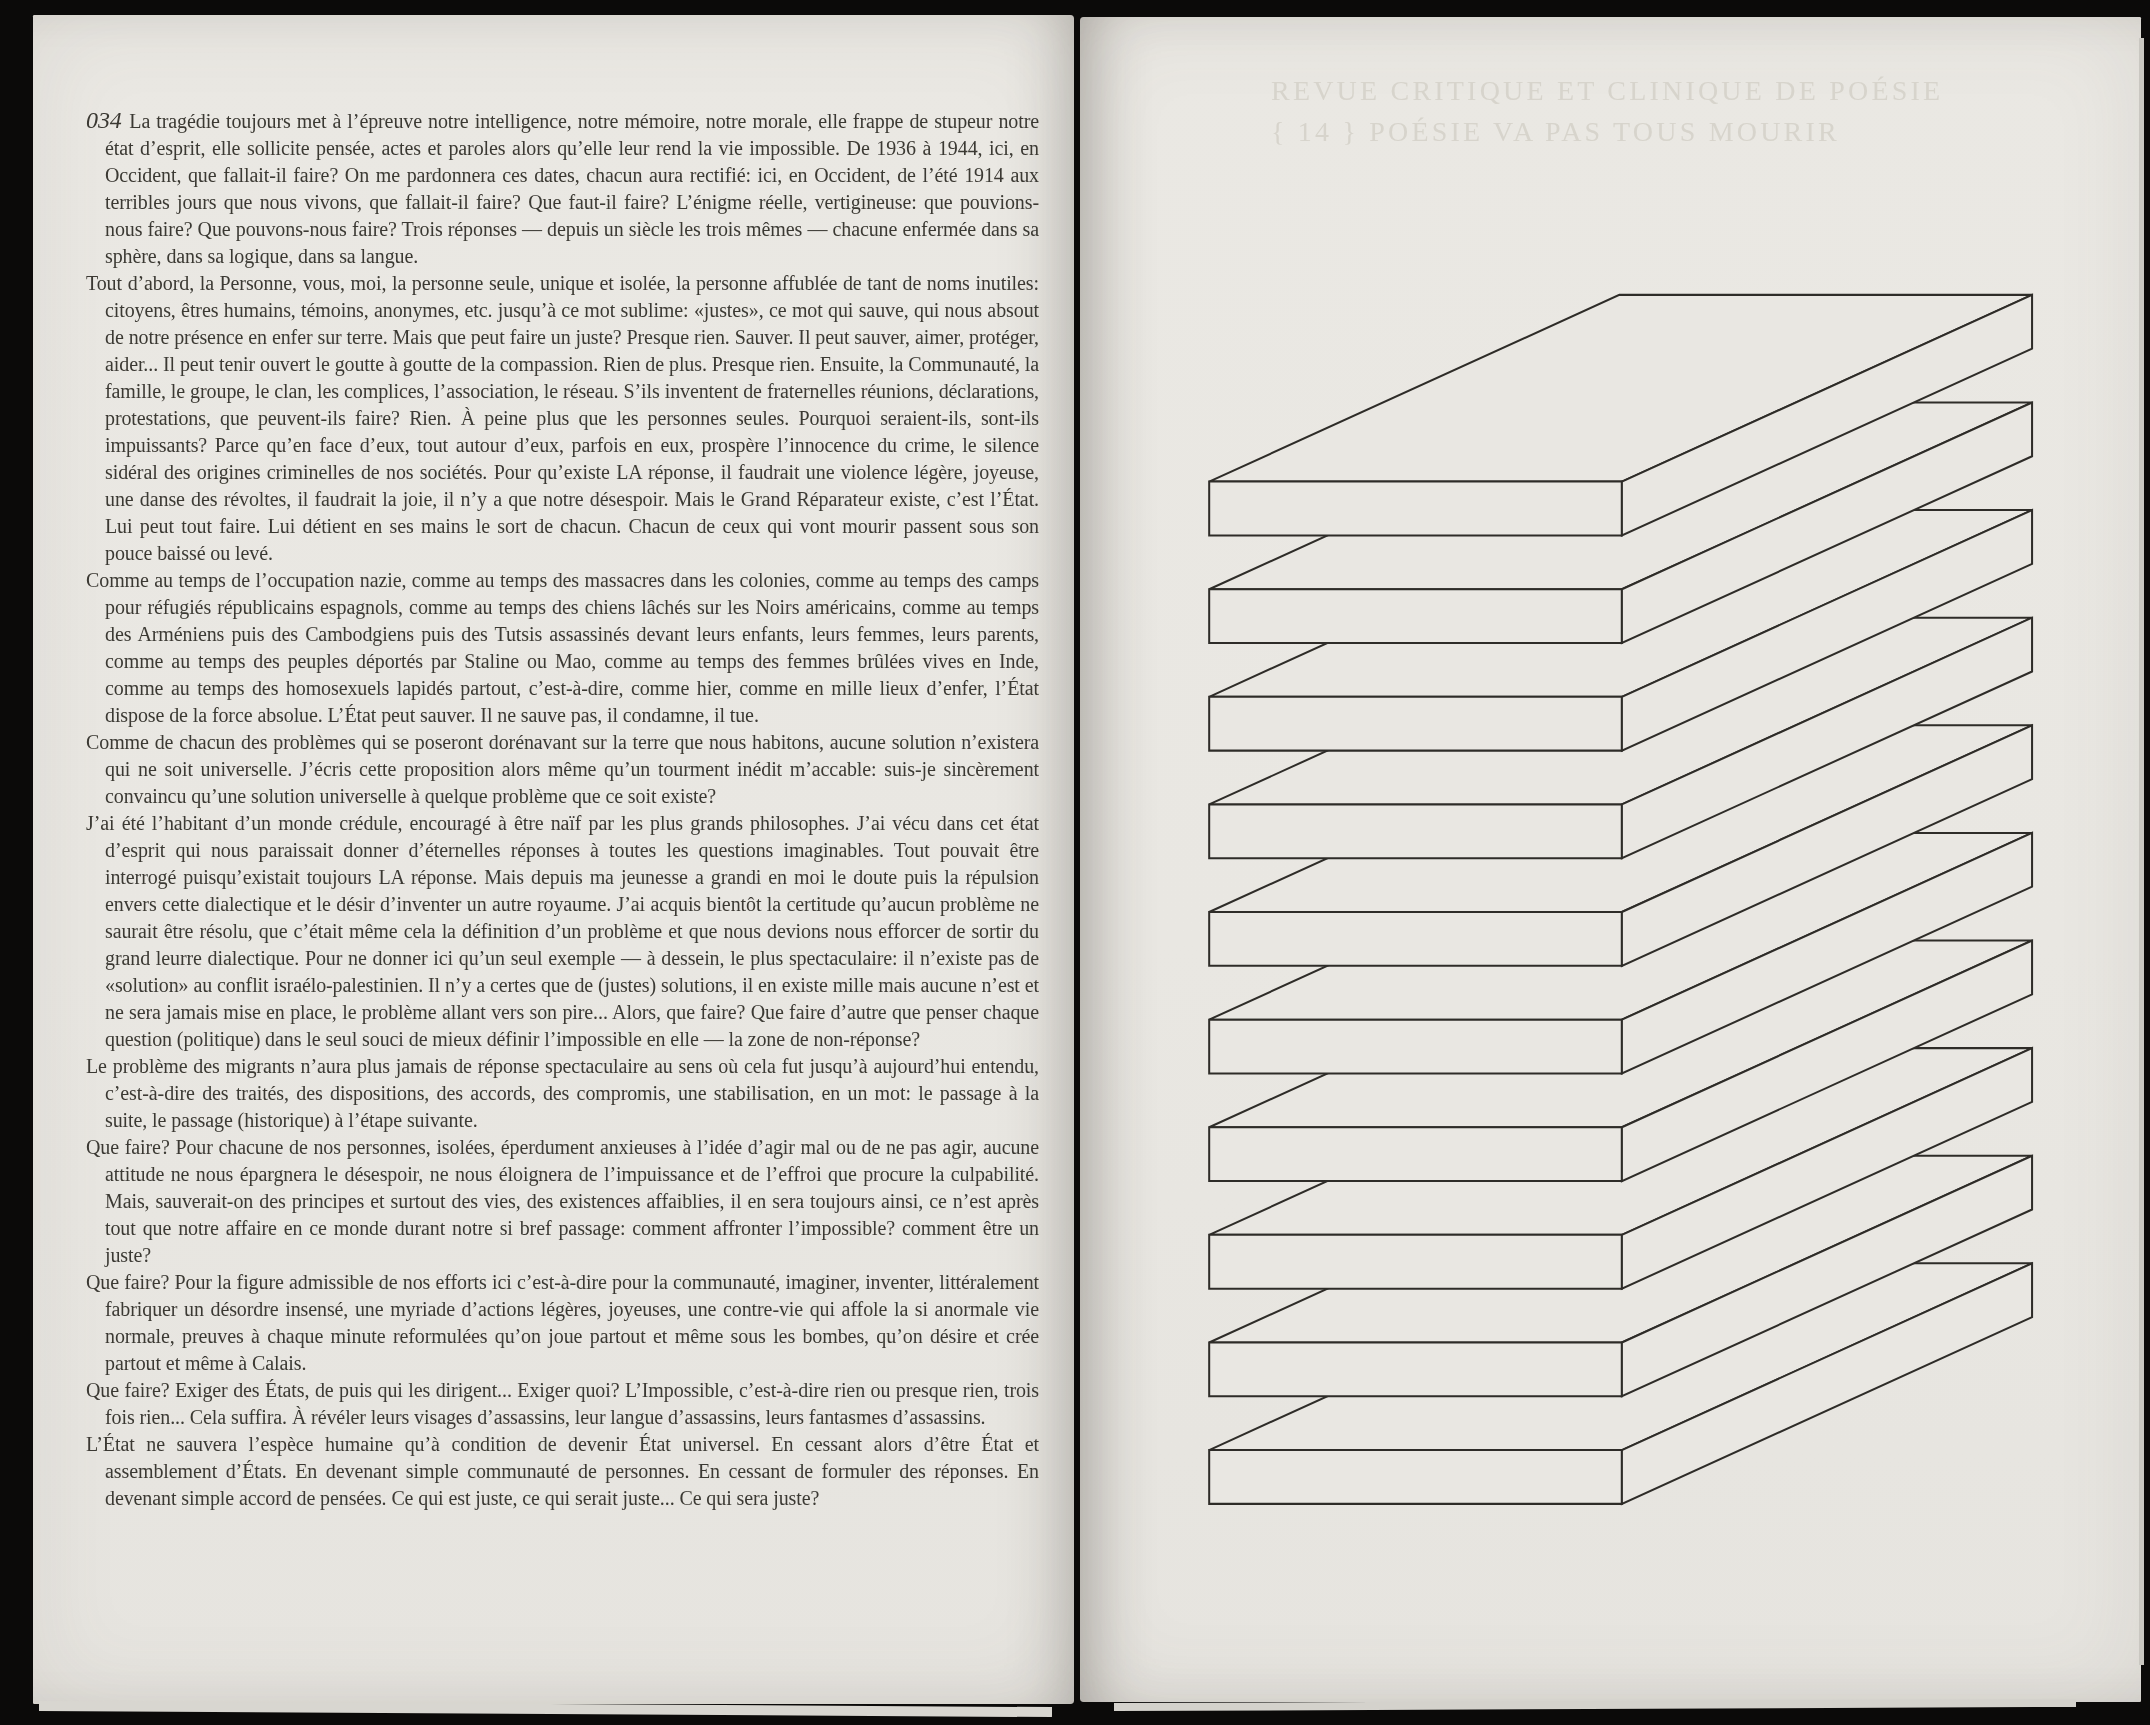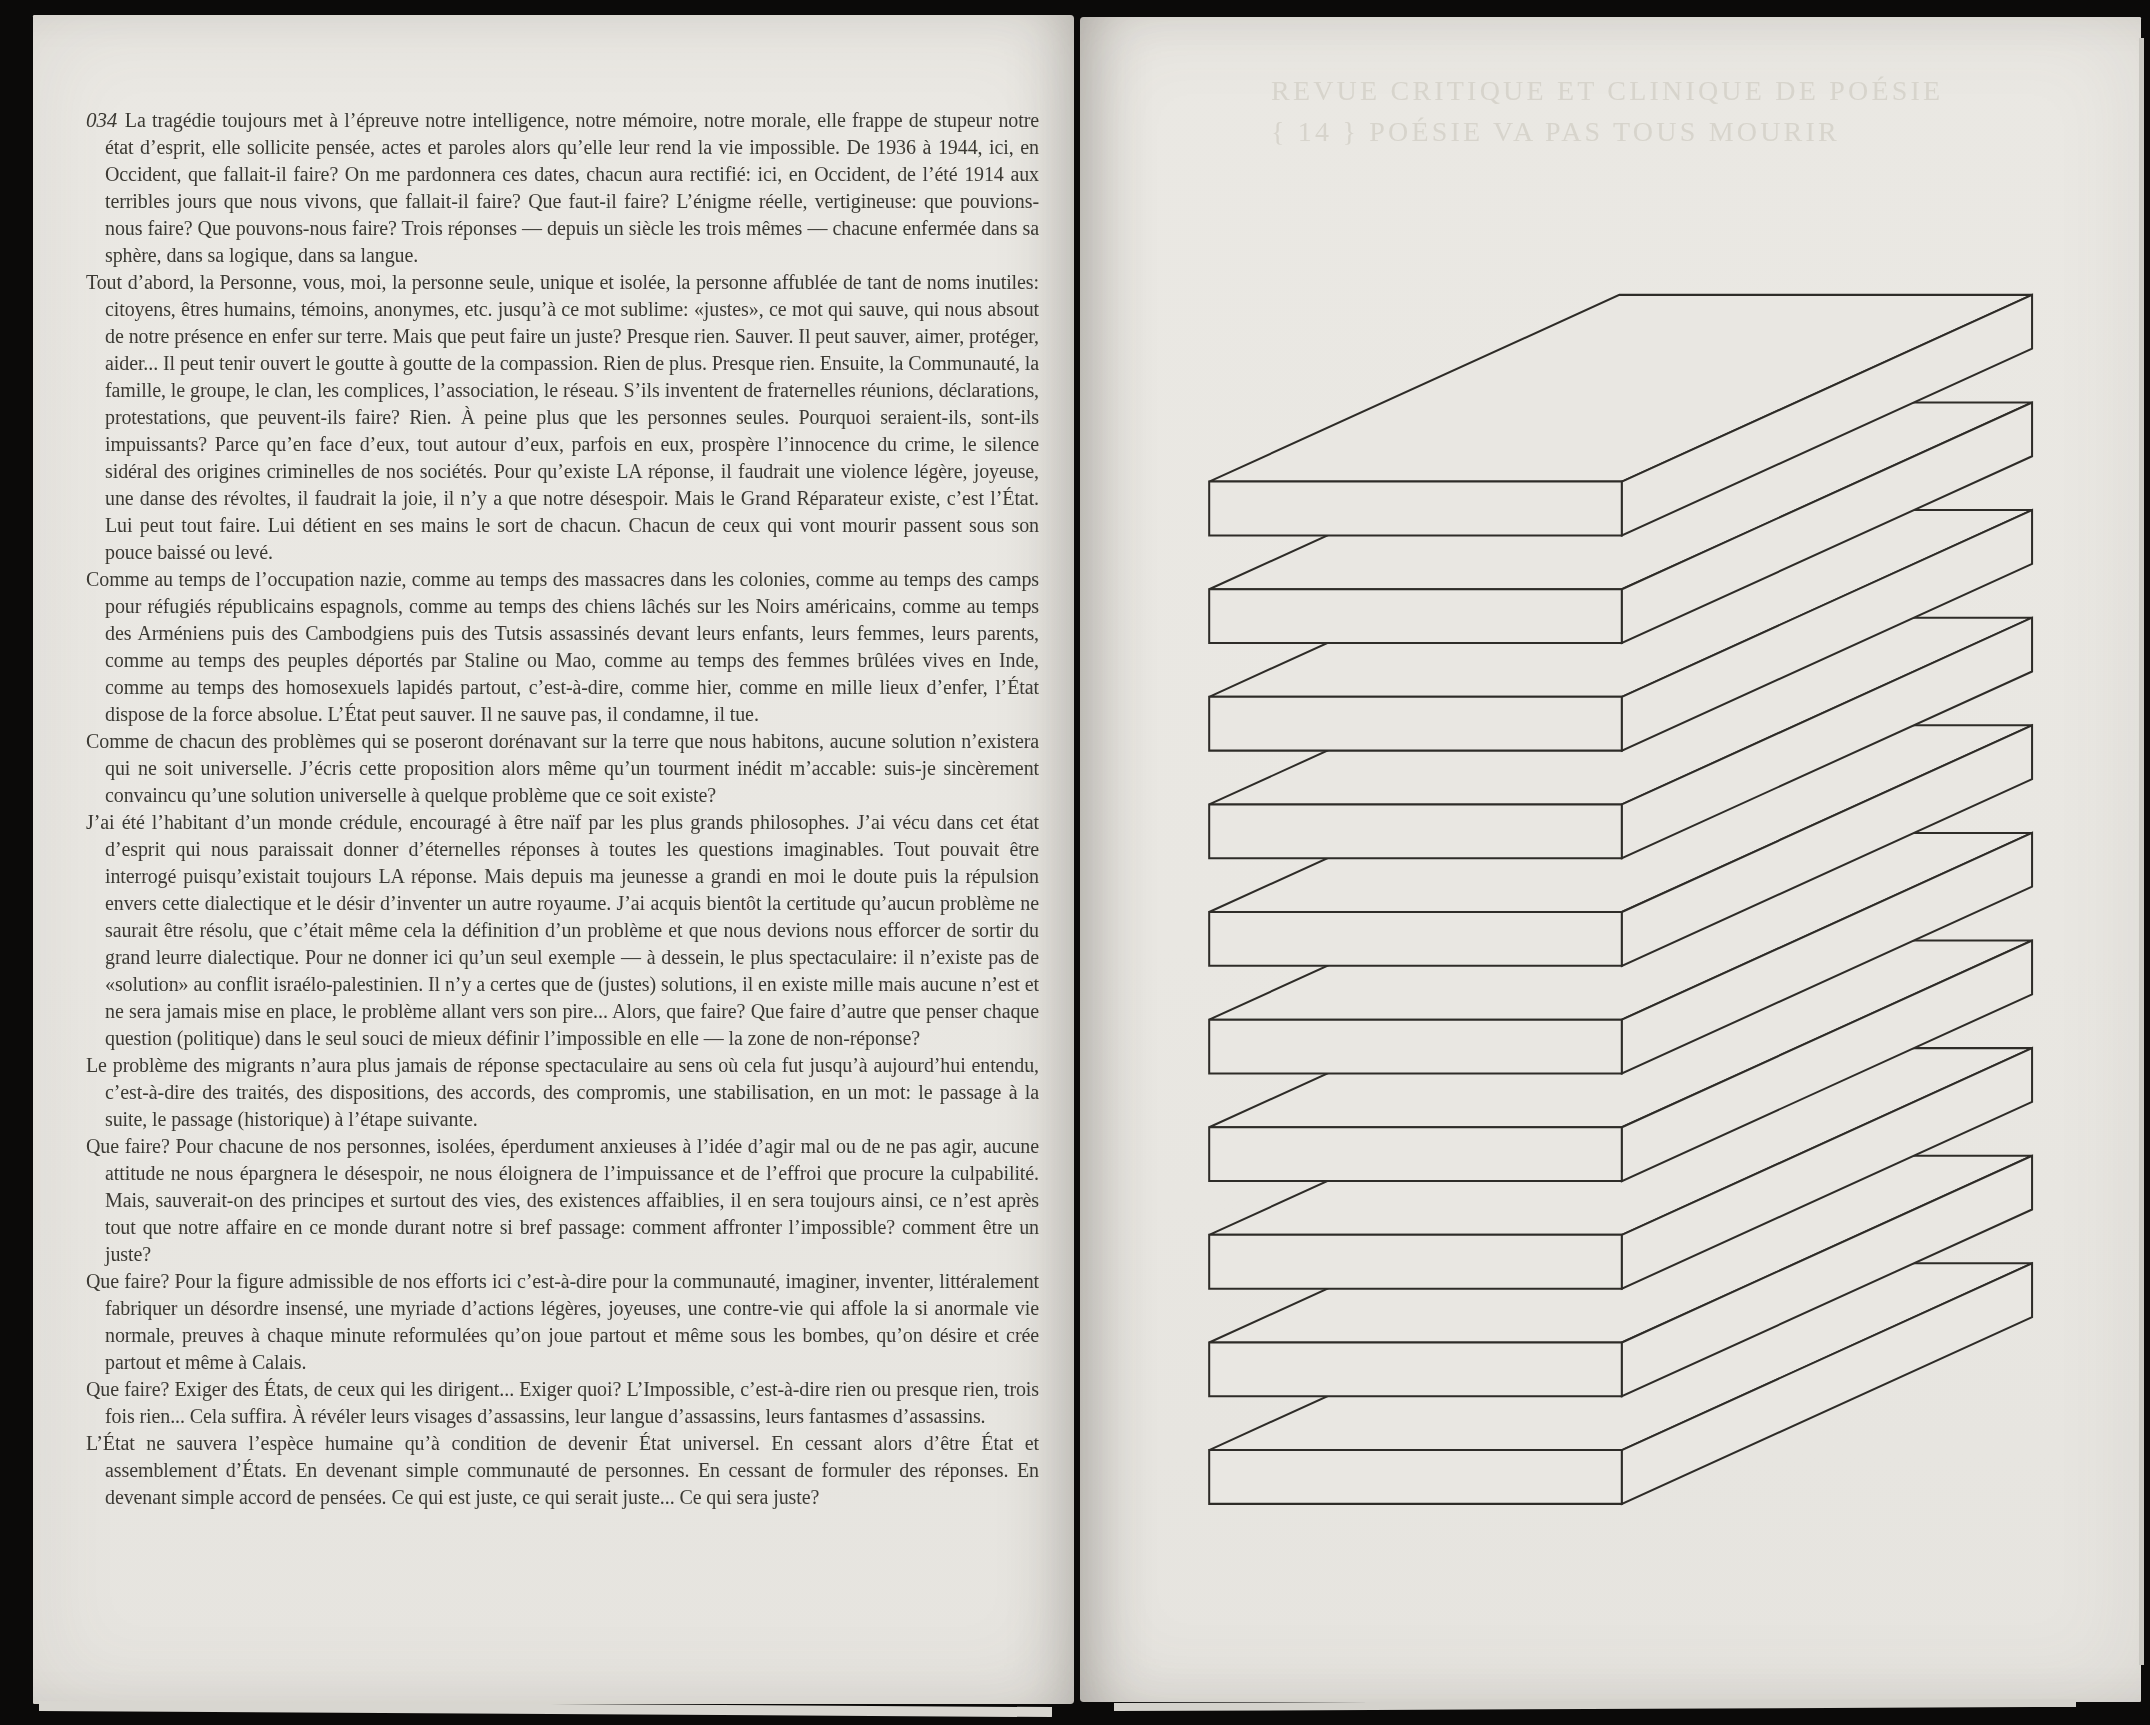--- a/index.html
+++ b/index.html
@@ -26,21 +26,21 @@
   .sliver-right-bottom { left:1114px; top:1701px; width:962px; height:8.2px; transform:rotate(-.25deg); background:#d4d2cc; }
   .sliver-fore-edge { left:2139px; top:38px; width:5px; height:1627px; background:#c9c7c1; }
 
   .text-block {
     position:absolute; left:53px; top:92px; width:953px;
     color:#3b3933; font-size:20px; line-height:27px;
     text-align:justify; letter-spacing:-0.1px;
     hyphens:auto; -webkit-hyphens:auto;
   }
   .text-block p { margin:0; padding-left:19px; text-indent:-19px; }
-  .frag-num { font-style:italic; font-size:21px; margin-right:7.6px;font-family:Liberation Serif, serif; }
+  .frag-num { font-style:italic; font-size:24px; margin-right:7.6px;font-family:Liberation Serif, serif; }
 
   .ghost-header {
     position:absolute; left:191px; top:53px;
     color:#d7d4cc; font-size:28px; line-height:41px;
     letter-spacing:3.2px; white-space:nowrap;
   }
   .illustration-svg { position:absolute; left:0; top:0; width:1061px; height:1685px; }
 </style>
 </head>
 <body>
@@ -50,21 +50,21 @@
   <div class="page page-left">
     <div class="text-block" lang="fr">
       <p><span class="frag-num">034</span><span>La tragédie toujours met à l’épreuve notre intelligence, notre mémoire, notre morale, elle frappe de stupeur notre état d’esprit, elle sollicite pensée, actes et paroles alors qu’elle leur rend la vie impossible. De 1936 à 1944, ici, en Occident, que fallait-il faire? On me pardonnera ces dates, chacun aura rectifié: ici, en Occident, de l’été 1914 aux terribles jours que nous vivons, que fallait-il faire? Que faut-il faire? L’énigme réelle, vertigineuse: que pouvions-nous faire? Que pouvons-nous faire? Trois réponses — depuis un siècle les trois mêmes — chacune enfermée dans sa sphère, dans sa logique, dans sa langue.</span></p>
       <p>Tout d’abord, la Personne, vous, moi, la personne seule, unique et isolée, la personne affublée de tant de noms inutiles: citoyens, êtres humains, témoins, anonymes, etc. jusqu’à ce mot sublime: «justes», ce mot qui sauve, qui nous absout de notre présence en enfer sur terre. Mais que peut faire un juste? Presque rien. Sauver. Il peut sauver, aimer, protéger, aider... Il peut tenir ouvert le goutte à goutte de la compassion. Rien de plus. Presque rien. Ensuite, la Communauté, la famille, le groupe, le clan, les complices, l’association, le réseau. S’ils inventent de fraternelles réunions, déclarations, protestations, que peuvent-ils faire? Rien. À peine plus que les personnes seules. Pourquoi seraient-ils, sont-ils impuissants? Parce qu’en face d’eux, tout autour d’eux, parfois en eux, prospère l’innocence du crime, le silence sidéral des origines criminelles de nos sociétés. Pour qu’existe LA réponse, il faudrait une violence légère, joyeuse, une danse des révoltes, il faudrait la joie, il n’y a que notre désespoir. Mais le Grand Réparateur existe, c’est l’État. Lui peut tout faire. Lui détient en ses mains le sort de chacun. Chacun de ceux qui vont mourir passent sous son pouce baissé ou levé.</p>
       <p>Comme au temps de l’occupation nazie, comme au temps des massacres dans les colonies, comme au temps des camps pour réfugiés républicains espagnols, comme au temps des chiens lâchés sur les Noirs américains, comme au temps des Arméniens puis des Cambodgiens puis des Tutsis assassinés devant leurs enfants, leurs femmes, leurs parents, comme au temps des peuples déportés par Staline ou Mao, comme au temps des femmes brûlées vives en Inde, comme au temps des homosexuels lapidés partout, c’est-à-dire, comme hier, comme en mille lieux d’enfer, l’État dispose de la force absolue. L’État peut sauver. Il ne sauve pas, il condamne, il tue.</p>
       <p>Comme de chacun des problèmes qui se poseront dorénavant sur la terre que nous habitons, aucune solution n’existera qui ne soit universelle. J’écris cette proposition alors même qu’un tourment inédit m’accable: suis-je sincèrement convaincu qu’une solution universelle à quelque problème que ce soit existe?</p>
       <p>J’ai été l’habitant d’un monde crédule, encouragé à être naïf par les plus grands philosophes. J’ai vécu dans cet état d’esprit qui nous paraissait donner d’éternelles réponses à toutes les questions imaginables. Tout pouvait être interrogé puisqu’existait toujours LA réponse. Mais depuis ma jeunesse a grandi en moi le doute puis la répulsion envers cette dialectique et le désir d’inventer un autre royaume. J’ai acquis bientôt la certitude qu’aucun problème ne saurait être résolu, que c’était même cela la définition d’un problème et que nous devions nous efforcer de sortir du grand leurre dialectique. Pour ne donner ici qu’un seul exemple — à dessein, le plus spectaculaire: il n’existe pas de «solution» au conflit israélo-palestinien. Il n’y a certes que de (justes) solutions, il en existe mille mais aucune n’est et ne sera jamais mise en place, le problème allant vers son pire... Alors, que faire? Que faire d’autre que penser chaque question (politique) dans le seul souci de mieux définir l’impossible en elle — la zone de non-réponse?</p>
       <p>Le problème des migrants n’aura plus jamais de réponse spectaculaire au sens où cela fut jusqu’à aujourd’hui entendu, c’est-à-dire des traités, des dispositions, des accords, des compromis, une stabilisation, en un mot: le passage à la suite, le passage (historique) à l’étape suivante.</p>
       <p>Que faire? Pour chacune de nos personnes, isolées, éperdument anxieuses à l’idée d’agir mal ou de ne pas agir, aucune attitude ne nous épargnera le désespoir, ne nous éloignera de l’impuissance et de l’effroi que procure la culpabilité. Mais, sauverait-on des principes et surtout des vies, des existences affaiblies, il en sera toujours ainsi, ce n’est après tout que notre affaire en ce monde durant notre si bref passage: comment affronter l’impossible? comment être un juste?</p>
       <p>Que faire? Pour la figure admissible de nos efforts ici c’est-à-dire pour la communauté, imaginer, inventer, littéralement fabriquer un désordre insensé, une myriade d’actions légères, joyeuses, une contre-vie qui affole la si anormale vie normale, preuves à chaque minute reformulées qu’on joue partout et même sous les bombes, qu’on désire et crée partout et même à Calais.</p>
-      <p>Que faire? Exiger des États, de ceux qui les dirigent... Exiger quoi? L’Impossible, c’est-à-dire rien ou presque rien, trois fois rien... Cela suffira. À révéler leurs visages d’assassins, leur langue d’assassins, leurs fantasmes d’assassins.</p>
+      <p>Que faire? Exiger des États, de puis qui les dirigent... Exiger quoi? L’Impossible, c’est-à-dire rien ou presque rien, trois fois rien... Cela suffira. À révéler leurs visages d’assassins, leur langue d’assassins, leurs fantasmes d’assassins.</p>
       <p>L’État ne sauvera l’espèce humaine qu’à condition de devenir État universel. En cessant alors d’être État et assemblement d’États. En devenant simple communauté de personnes. En cessant de formuler des réponses. En devenant simple accord de pensées. Ce qui est juste, ce qui serait juste... Ce qui sera juste?</p>
     </div>
   </div>
 
   <div class="page page-right">
     <div class="ghost-header">
       <div>REVUE CRITIQUE ET CLINIQUE DE POÉSIE</div>
       <div>{ 14 } POÉSIE VA PAS TOUS MOURIR</div>
     </div>
     <svg class="illustration-svg" viewBox="1706 26 1676 2662" xmlns="http://www.w3.org/2000/svg">

